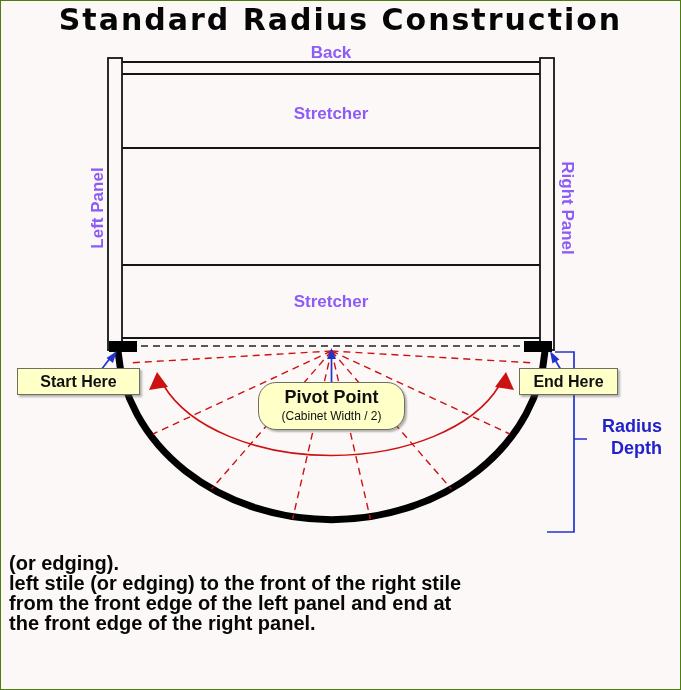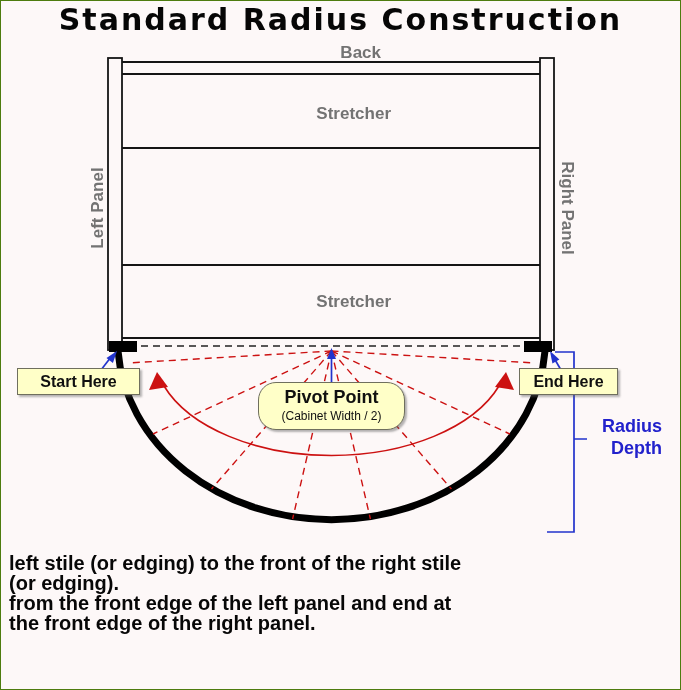--- a/index.html
+++ b/index.html
@@ -15,22 +15,22 @@
     position: absolute; top: 1px; left: 0; width: 100%;
     text-align: center;
     font-family: "DejaVu Sans", sans-serif;
     font-size: 30px; font-weight: bold; letter-spacing: 2px;
     color: #060606; z-index: 2;
     white-space: nowrap;
   }
   svg.diagram { position: absolute; left: 0; top: 0; z-index: 1; }
   .dlabel {
     position: absolute; z-index: 2;
-    color: #737373; font-size: 17px; font-weight: 600;
-    text-align: right; white-space: nowrap;
+    color: #8b5cf6; font-size: 17px; font-weight: 600;
+    text-align: center; white-space: nowrap;
   }
   .back-label      { left: 280px; top: 42px;  width: 100px; }
   .stretcher-top   { left: 270px; top: 103px; width: 120px; }
   .stretcher-bottom{ left: 270px; top: 291px; width: 120px; }
   .left-panel-label {
     left: 97px; top: 207px; width: 0; height: 0; overflow: visible;
   }
   .left-panel-label span {
     display: inline-block; transform: translate(-50%,-50%) rotate(-90deg);
     white-space: nowrap;
@@ -138,15 +138,15 @@
   <div class="tag pivot-tag">
     <div class="pivot-title">Pivot Point</div>
     <div class="pivot-sub">(Cabinet Width / 2)</div>
   </div>
 
   <div class="radius-depth">
     <div>Radius</div>
     <div>Depth</div>
   </div>
 
-  <div class="footer"><div>left stile (or edging) to the front of the right stile</div><div>(or edging).</div><div>from the front edge of the left panel and end at</div><div>the front edge of the right panel.</div></div>
+  <div class="footer"><div>(or edging).</div><div>left stile (or edging) to the front of the right stile</div><div>from the front edge of the left panel and end at</div><div>the front edge of the right panel.</div></div>
 
 </div>
 
 </body></html>

